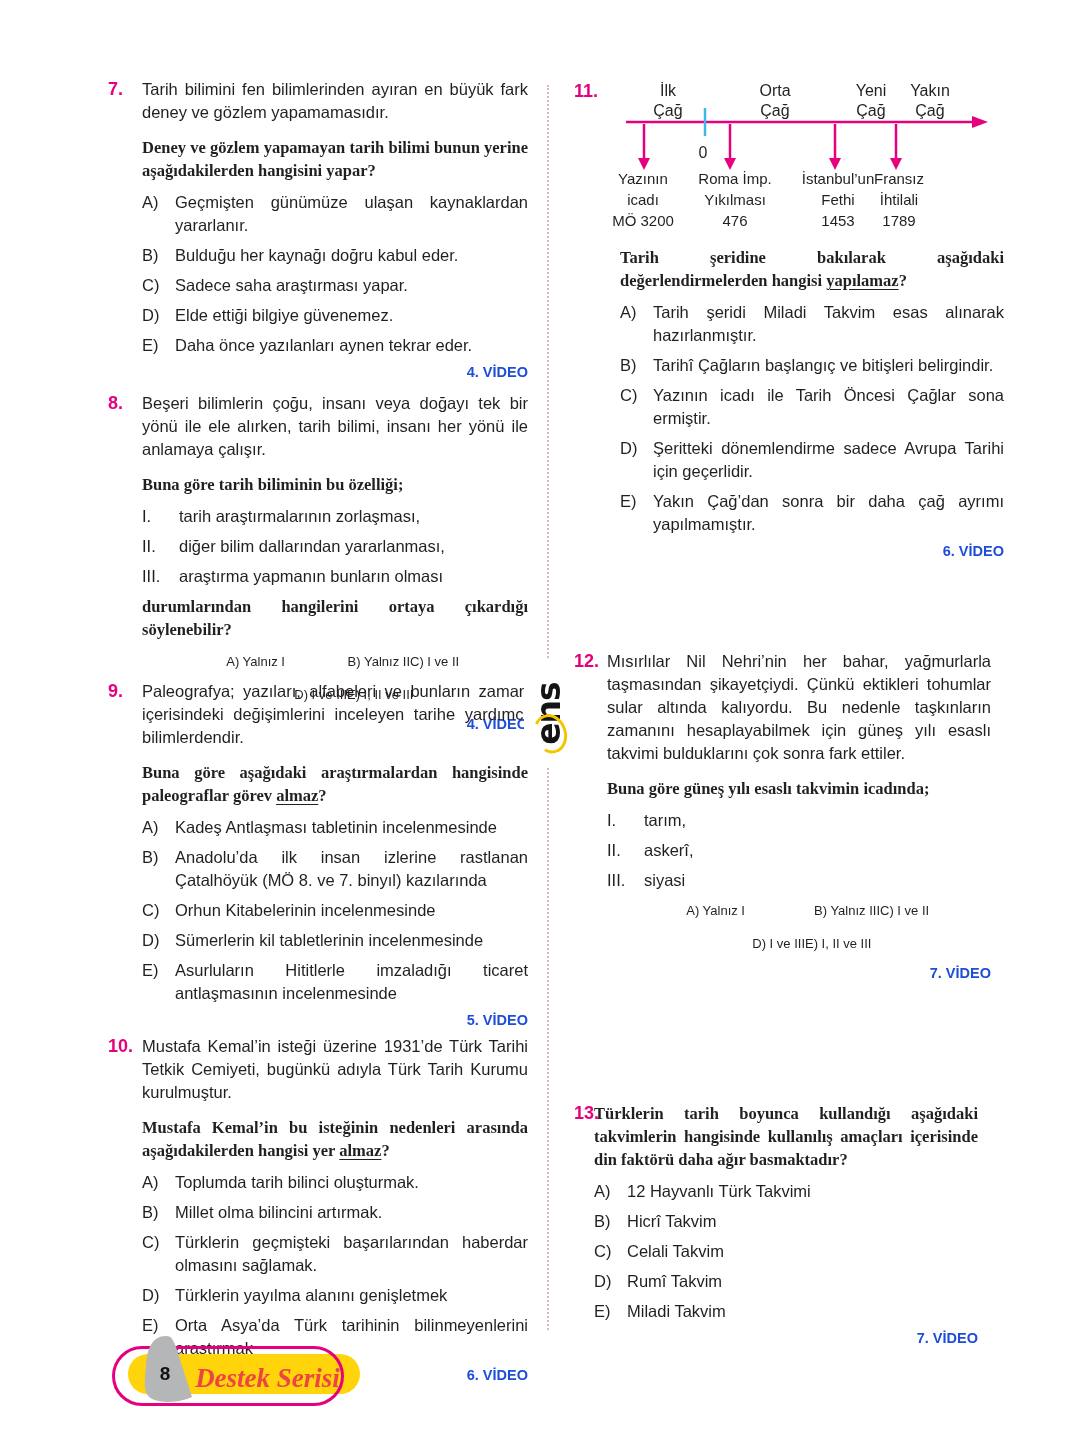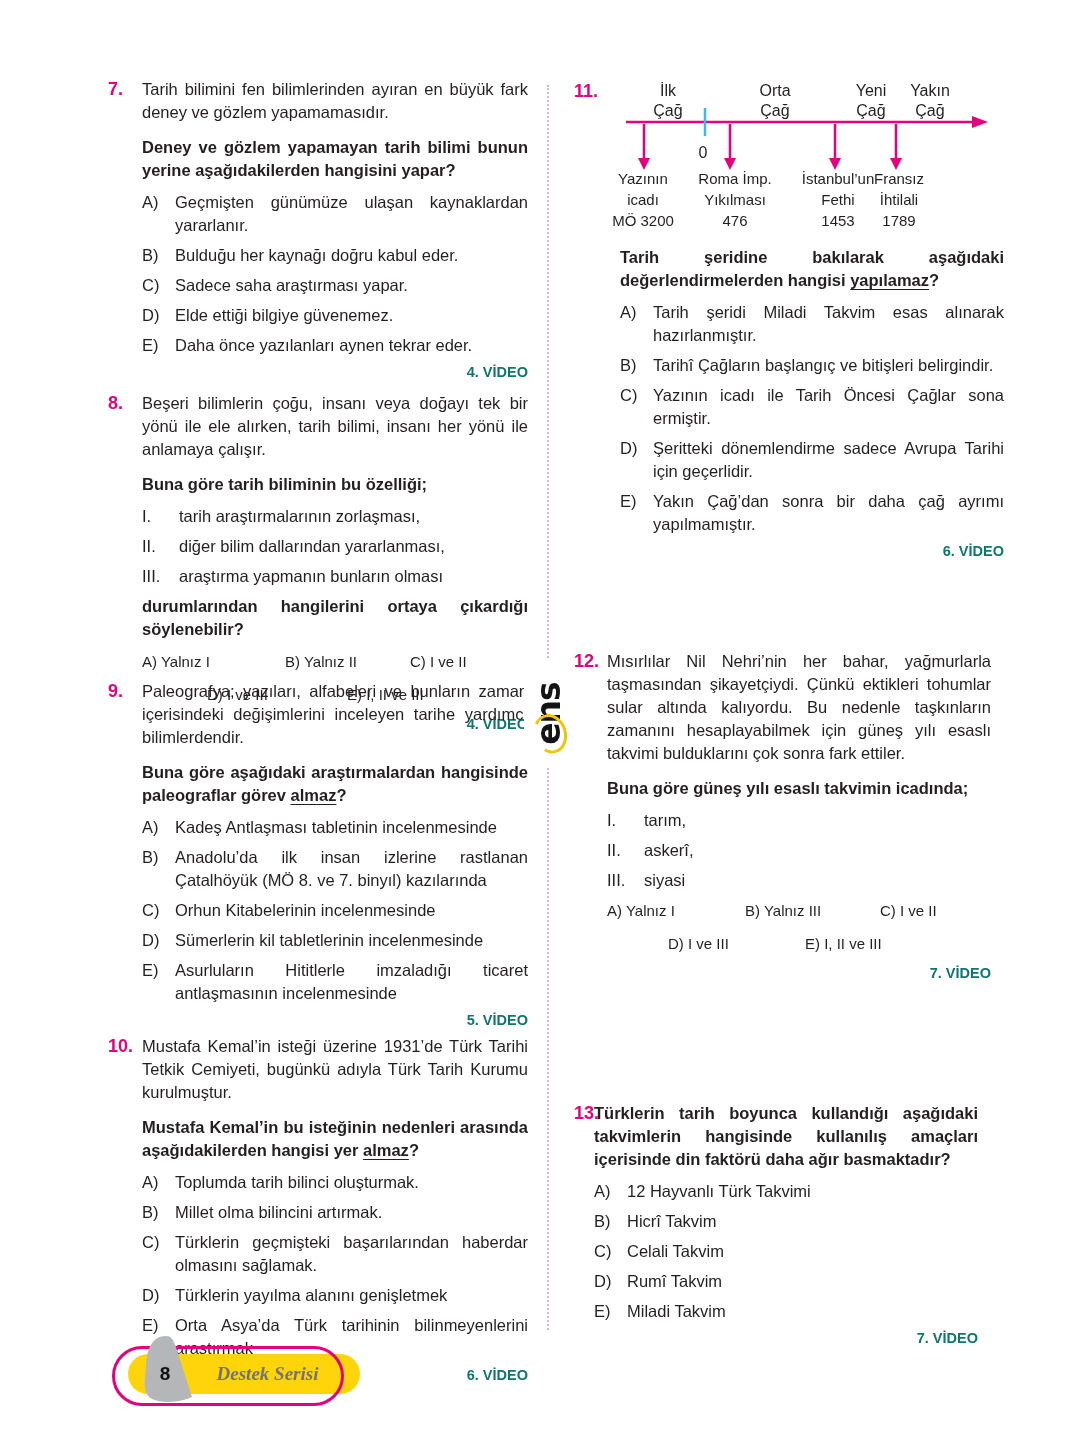--- a/index.html
+++ b/index.html
@@ -6,45 +6,45 @@
   body{
     width:1080px;height:1432px;position:relative;background:#ffffff;
     font-family:"Liberation Sans", sans-serif;color:#231f20;overflow:hidden;
   }
   .q{position:absolute;}
   .qnum{position:absolute;left:0;top:1px;color:#e5007d;font-weight:bold;font-size:18px;}
   .qbody{margin-left:34px;}
   .lcol .qbody{width:386px;}
   .rcol .qbody{width:384px;}
   p.stem{margin:0 0 12px 0;text-align:justify;font-size:16.5px;line-height:23px;}
-  p.prompt{margin:0 0 9px 0;text-align:justify;font-size:16.5px;line-height:23px;font-weight:bold;}
+  p.prompt{margin:0 0 9px 0;text-align:justify;font-size:16.5px;line-height:23px;font-weight:bold;font-family:Liberation Serif, serif;}
   .u{text-decoration:underline;text-underline-offset:3px;}
   .opt{display:grid;grid-template-columns:33px 1fr;margin-bottom:7px;font-size:16.5px;line-height:23px;text-align:justify;}
   .roman{display:grid;grid-template-columns:37px 1fr;margin-bottom:7px;font-size:16.5px;line-height:23px;}
-  .optrow{display:flex;margin-bottom:10px;font-size:15px;line-height:23px;}
+  .optrow{display:flex;margin-bottom:10px;font-size:13px;line-height:23px;text-align:right;}
   .optrow .c1{width:143px;} .optrow .c2{width:125px;}
   .optrow2{margin-left:65px;} .optrow2 .c1{width:140px;}
   .q12row .c1{width:138px;} .q12row .c2{width:135px;}
   .q12row2{margin-left:61px;} .q12row2 .c1{width:137px;}
-  .video{text-align:right;color:#0f766e;font-weight:bold;font-size:14.5px;margin-top:6px;}
+  .video{text-align:right;color:#1d4ed8;font-weight:bold;font-size:14.5px;margin-top:6px;}
   .divider{position:absolute;left:547px;top:85px;height:1245px;border-left:2px dotted #e8aecd;}
   .logo-box{position:absolute;left:524px;top:660px;width:48px;height:106px;background:#ffffff;
     display:flex;align-items:center;justify-content:center;}
   .logo-inner{transform:rotate(-90deg);font-family:"DejaVu Sans", sans-serif;font-weight:800;
     font-size:33px;color:#141414;position:relative;letter-spacing:-1px;}
   .logo-inner .swoosh{position:absolute;left:-9px;top:5px;width:34px;height:27px;border:3px solid #f5c400;
     border-radius:50%;border-top-color:transparent;transform:rotate(-18deg);}
   .timeline-svg{display:block;margin-left:-12px;margin-bottom:14px;}
   .timeline-svg text{font-family:"Liberation Sans", sans-serif;fill:#231f20;font-size:16px;}
   .timeline-svg text.small{font-size:15px;}
   
   .footer-yellow{position:absolute;left:128px;top:1354px;width:232px;height:40px;border-radius:22px;background:#ffd40a;}
   .footer-outline{position:absolute;left:112px;top:1346px;width:226px;height:54px;border-radius:30px;border:3.5px solid #e5007d;}
   .footer-series{position:absolute;left:185px;top:1363px;width:165px;text-align:center;
-    font-family:"Liberation Serif", serif;font-style:italic;font-weight:bold;font-size:19px;color:#737373;}
+    font-family:"Liberation Serif", serif;font-style:italic;font-weight:bold;font-size:27px;color:#ef4444;}
   .balloon-svg{position:absolute;left:130px;top:1333px;}
   .footer-num{position:absolute;left:148px;top:1363px;width:34px;text-align:center;font-weight:bold;font-size:19px;color:#111;}
 </style>
 </head>
 <body>
 
 <div class="divider"></div>
 
 <div class="q lcol" style="left:108px;top:78px;">
   <div class="qnum">7.</div>

